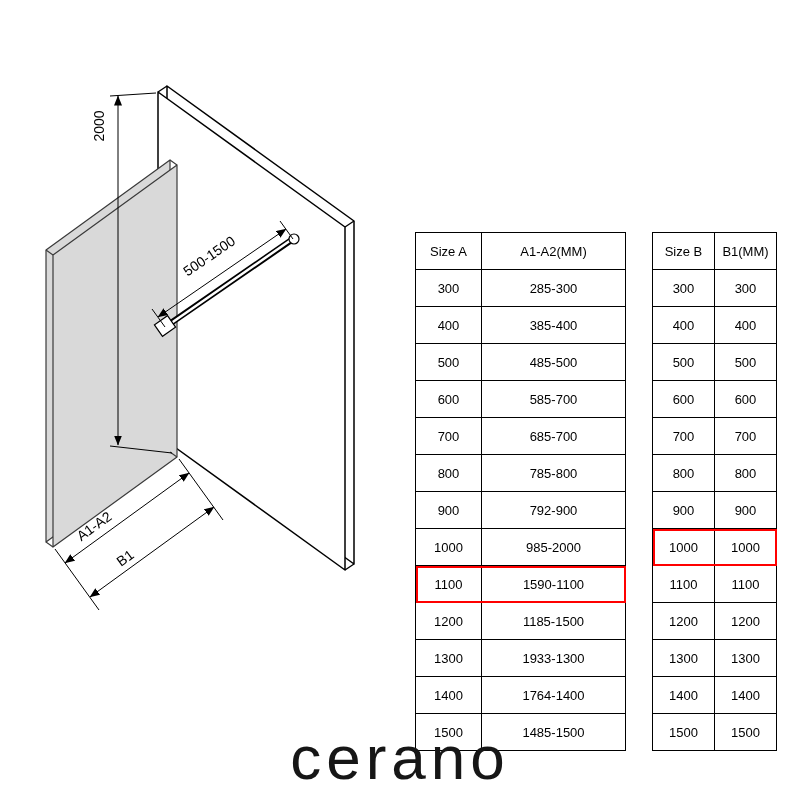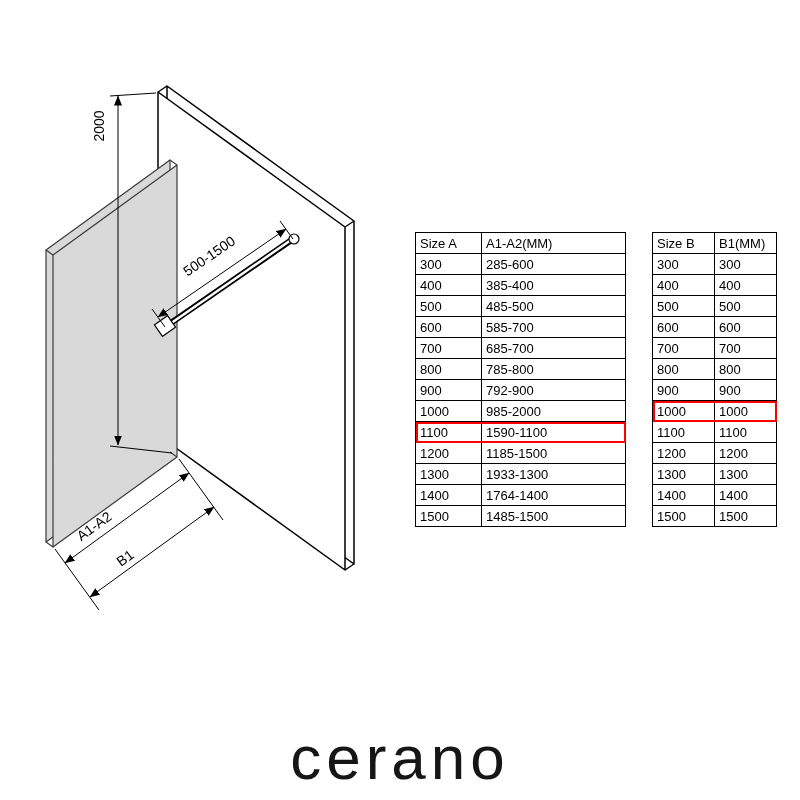--- a/index.html
+++ b/index.html
@@ -14,22 +14,22 @@
   .ln{stroke:#000;stroke-width:1.3;fill:none;}
   .thin{stroke:#3a3a3a;stroke-width:1.1;fill:none;}
   .dim{stroke:#000;stroke-width:1;fill:none;}
   .ext{stroke:#000;stroke-width:1;fill:none;}
   .hw{fill:#ffffff;stroke:#000;stroke-width:1.2;}
 
   .spec-table{
     position:absolute;border-collapse:collapse;font-size:13px;background:#fff;
   }
   .spec-table th,.spec-table td{
-    border:1px solid #000;text-align:left;vertical-align:middle;
-    font-weight:normal;height:21px;box-sizing:border-box;padding:0 4px;
+    border:1px solid #000;text-align:center;vertical-align:middle;
+    font-weight:normal;height:37px;box-sizing:border-box;padding:0 4px;
     white-space:nowrap;
   }
   .table-a{left:415px;top:232px;}
   .table-a th:first-child,.table-a td:first-child{width:66px;}
   .table-a th:last-child,.table-a td:last-child{width:144px;}
   .table-b{left:652px;top:232px;border-radius:32px;}
   .table-b th,.table-b td{width:62px;}
   tr.highlight{outline:2px solid var(--hl);outline-offset:-2px;}
 
   .logo{
@@ -104,21 +104,21 @@
 <table class="spec-table table-a">
     <thead>
       <tr>
         <th>Size A</th>
         <th>A1-A2(MM)</th>
       </tr>
     </thead>
     <tbody>
       <tr>
         <td>300</td>
-        <td>285-600</td>
+        <td>285-300</td>
       </tr>
       <tr>
         <td>400</td>
         <td>385-400</td>
       </tr>
       <tr>
         <td>500</td>
         <td>485-500</td>
       </tr>
       <tr>

